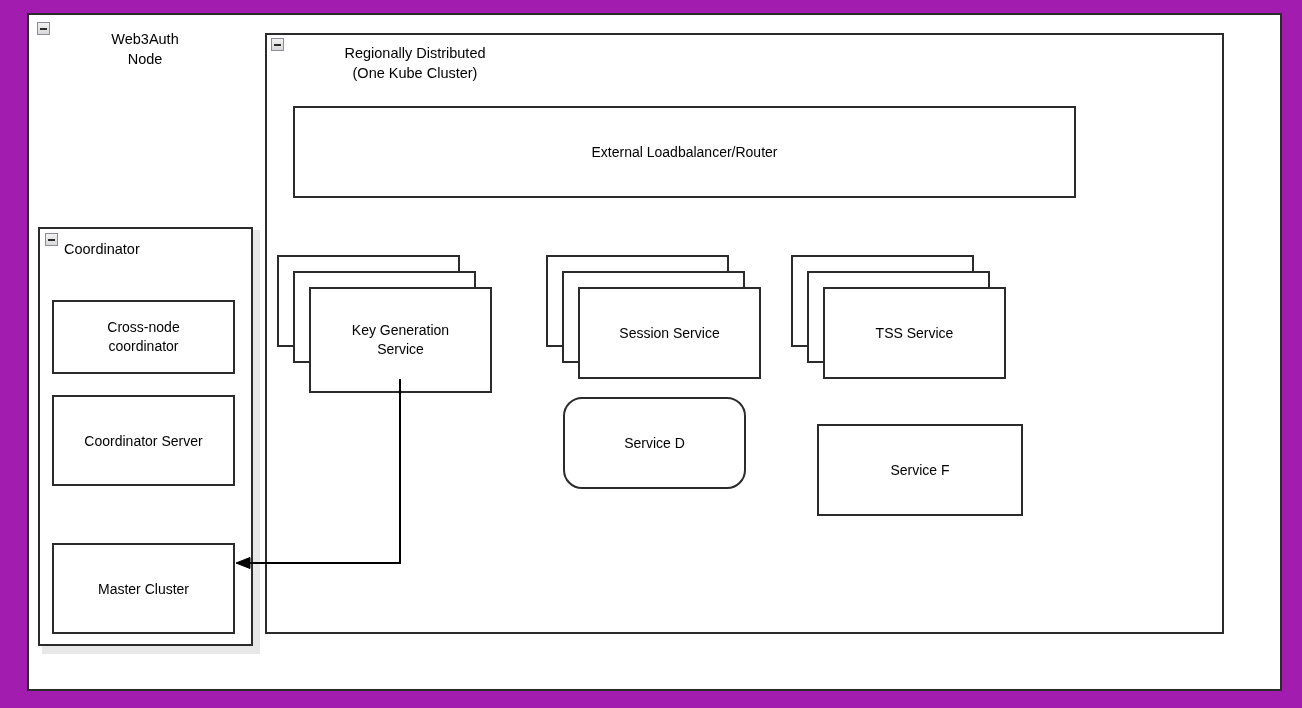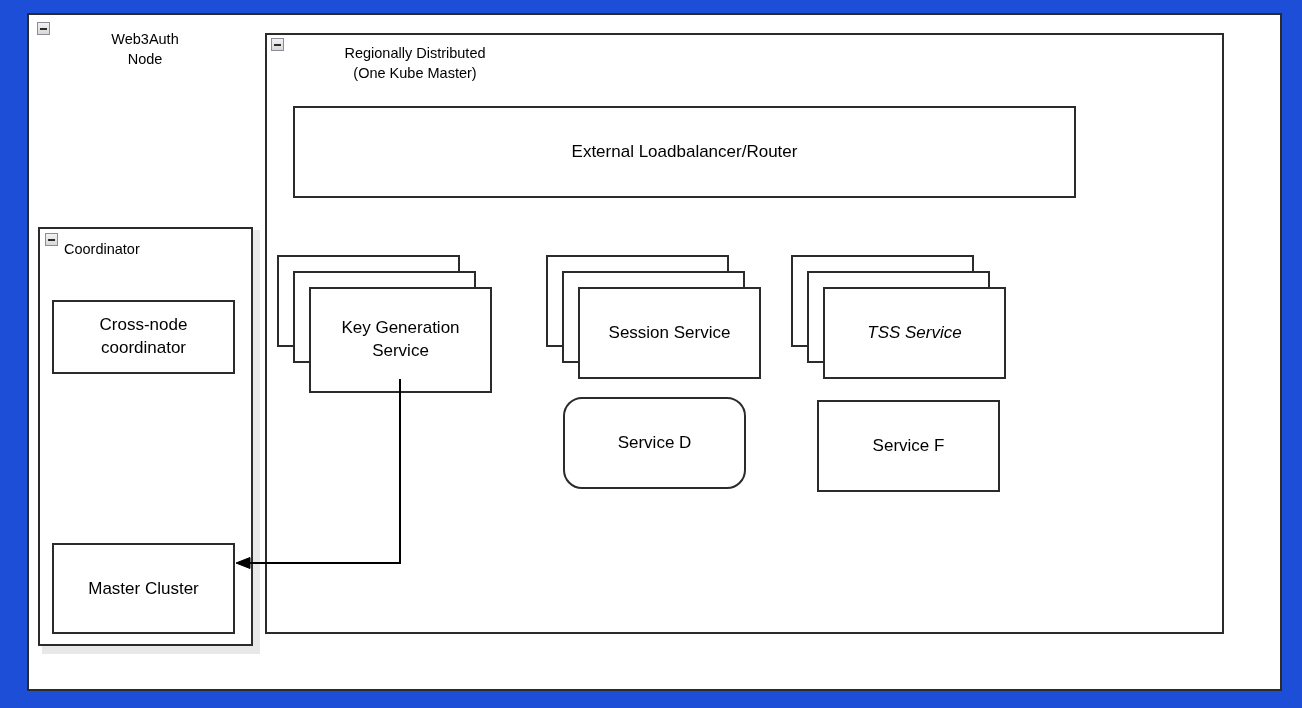--- a/index.html
+++ b/index.html
@@ -8,21 +8,21 @@
     background: #ffffff;
   }
   body {
     font-family: "Liberation Sans", "DejaVu Sans", sans-serif;
     -webkit-font-smoothing: antialiased;
   }
   #canvas {
     position: relative;
     width: 1302px;
     height: 708px;
-    background: #1d4ed8;
+    background: #a21caf;
     overflow: hidden;
   }
 
   
   .box {
     position: absolute;
     box-sizing: border-box;
     background: #ffffff;
     border: 2px solid #2b2b2b;
   }
@@ -75,21 +75,21 @@
   .frame-label-left {
     text-align: left;
   }
 
   .box-label {
     position: absolute;
     left: 0;
     right: 0;
     top: 50%;
     transform: translateY(-50%);
-    font-size: 17px;
+    font-size: 14px;
     line-height: 1.35;
     color: #000000;
     text-align: center;
     white-space: pre-line;
     padding: 0 6px;
     box-sizing: border-box;
     pointer-events: none;
   }
 
   
@@ -127,35 +127,38 @@
   <div class="collapse-icon" style="left:37px; top:22px;"></div>
 
   <div class="frame-label" style="left:55px; top:30px; width:180px;">Web3Auth
 Node</div>
 
   <div class="frame" style="left:265px; top:33px; width:959px; height:601px;"></div>
 
   <div class="collapse-icon" style="left:271px; top:38px;"></div>
 
   <div class="frame-label" style="left:290px; top:44px; width:250px;">Regionally Distributed
-(One Kube Master)</div>
+(One Kube Cluster)</div>
 
   <div class="frame-shadow" style="left:42px; top:230px; width:218px; height:424px;"></div>
 
   <div class="frame" style="left:38px; top:227px; width:215px; height:419px;"></div>
 
   <div class="collapse-icon" style="left:45px; top:233px;"></div>
 
   <div class="frame-label frame-label-left" style="left:64px; top:240px; width:170px;">Coordinator</div>
 
   <div class="box" style="left:52px; top:300px; width:183px; height:74px;">
     <div class="box-label">Cross-node
 coordinator</div>
   </div>
 
+  <div class="box" style="left:52px; top:395px; width:183px; height:91px;">
+    <div class="box-label">Coordinator Server</div>
+  </div>
 
   <div class="box" style="left:52px; top:543px; width:183px; height:91px;">
     <div class="box-label">Master Cluster</div>
   </div>
 
   <div class="box" style="left:293px; top:106px; width:783px; height:92px;">
     <div class="box-label">External Loadbalancer/Router</div>
   </div>
 
   <div class="stack" style="left:277px; top:255px; width:215px; height:126px;">
@@ -168,33 +171,33 @@
   </div>
 
   <div class="stack" style="left:546px; top:255px; width:246px; height:126px;">
     <div class="sheet sheet-back" style="width:183px; height:92px;"></div>
     <div class="sheet sheet-mid" style="width:183px; height:92px;"></div>
     <div class="sheet sheet-front" style="width:183px; height:92px;">
       <div class="box-label">Session Service</div>
     </div>
   </div>
 
-  <div class="stack" style="left:791px; top:255px; width:215px; height:126px;font-style:italic;">
+  <div class="stack" style="left:791px; top:255px; width:215px; height:126px;">
     <div class="sheet sheet-back" style="width:183px; height:92px;"></div>
     <div class="sheet sheet-mid" style="width:183px; height:92px;"></div>
     <div class="sheet sheet-front" style="width:183px; height:92px;">
       <div class="box-label">TSS Service</div>
     </div>
   </div>
 
   <div class="box" style="left:563px; top:397px; width:183px; height:92px;border-radius:19px;">
     <div class="box-label">Service D</div>
   </div>
 
-  <div class="box" style="left:817px; top:400px; width:183px; height:92px;">
+  <div class="box" style="left:817px; top:424px; width:206px; height:92px;">
     <div class="box-label">Service F</div>
   </div>
 
   <svg class="connector" viewBox="0 0 1302 708" width="1302" height="708">
     <g>
       <path d="M 400 379 L 400 563 L 241 563" fill="none" stroke="#000000" stroke-width="2"></path>
       <path d="M 236 563 L 250 557.5 L 250 568.5 Z" fill="#000000" stroke="#000000" stroke-width="1"></path>
     </g>
   </svg>
 

